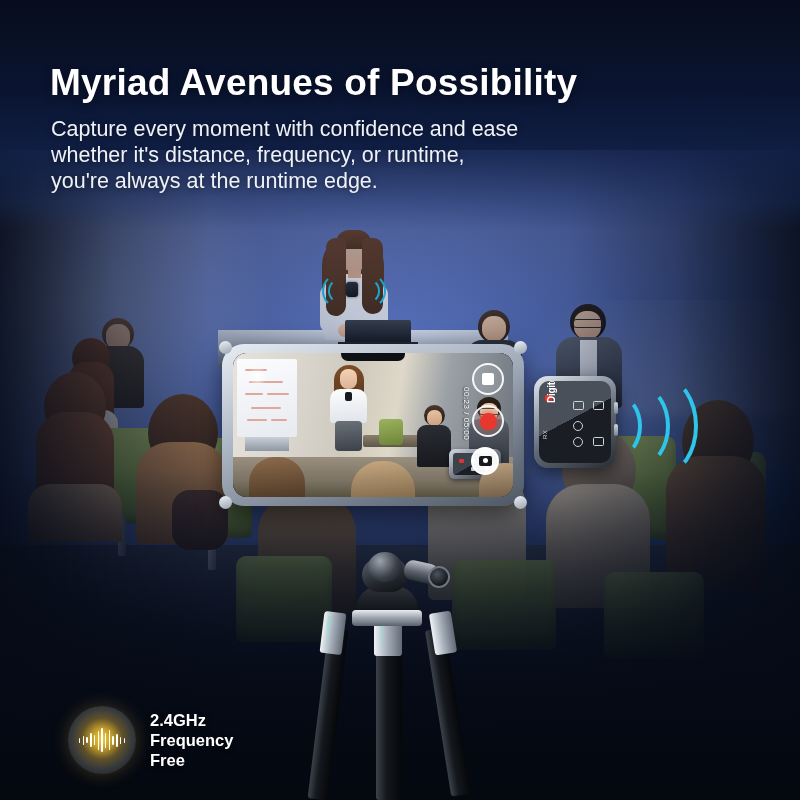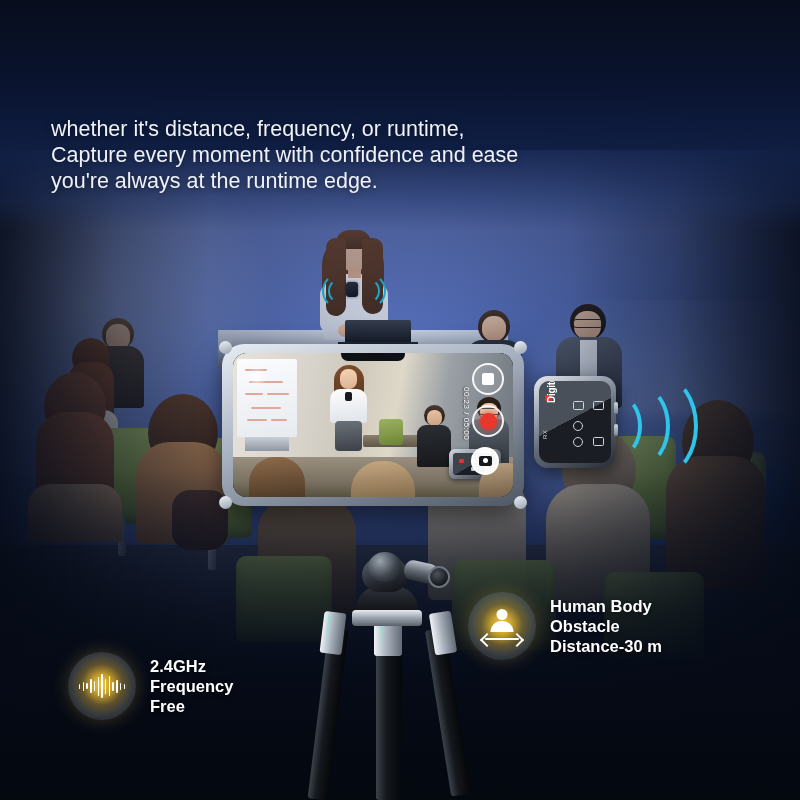--- a/index.html
+++ b/index.html
@@ -486,28 +486,29 @@
       <div class="rx-ic2" style="left:34px;top:56px;"></div>
       <div class="rx-ic" style="left:54px;top:56px;"></div>
     </div>
     <div class="rx-side" style="top:26px;"></div>
     <div class="rx-side" style="top:48px;"></div>
   </div>
   <div class="rx-wave" style="left:600px;top:396px;width:34px;height:52px;"></div>
   <div class="rx-wave" style="left:614px;top:386px;width:48px;height:72px;"></div>
   <div class="rx-wave" style="left:628px;top:376px;width:62px;height:92px;"></div>
 
+  <div class="headline">Myriad Avenues of Possibility</div>
   <div class="sub">
+    <span>Capture every moment with confidence and ease</span>
     <span>whether it's distance, frequency, or runtime,</span>
-    <span>Capture every moment with confidence and ease</span>
     <span>you're always at the runtime edge.</span>
   </div>
 
 
-  <div class="badge" style="left:68px;top:652px;">
+  <div class="badge" style="left:68px;top:706px;">
     <div class="bcircle">
       <div class="ic-wave">
         <i style="height:5px;"></i>
           <i style="height:9px;"></i>
           <i style="height:6px;"></i>
         <i style="height:14px;"></i>
           <i style="height:10px;"></i>
           <i style="height:19px;"></i>
         <i style="height:24px;"></i>
           <i style="height:15px;"></i>
@@ -518,32 +519,14 @@
         <i style="height:5px;"></i>
       </div>
     </div>
     <div class="btext">
       <span>2.4GHz</span>
       <span>Frequency</span>
       <span>Free</span>
     </div>
   </div>
 
-  <div class="badge" style="left:468px;top:592px;">
-    <div class="bcircle">
-      <div class="ic-person">
-        <div class="head"></div>
-          <div class="torso"></div>
-        <div class="arrow">
-            <div class="bar"></div>
-            <div class="hL"></div>
-            <div class="hR"></div>
-          </div>
-      </div>
-    </div>
-    <div class="btext">
-      <span>Human Body</span>
-      <span>Obstacle</span>
-      <span>Distance-30 m</span>
-    </div>
-  </div>
 
 </div>
 
 </body></html>

